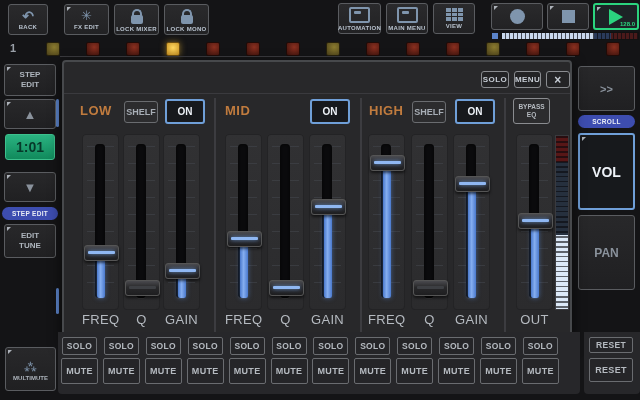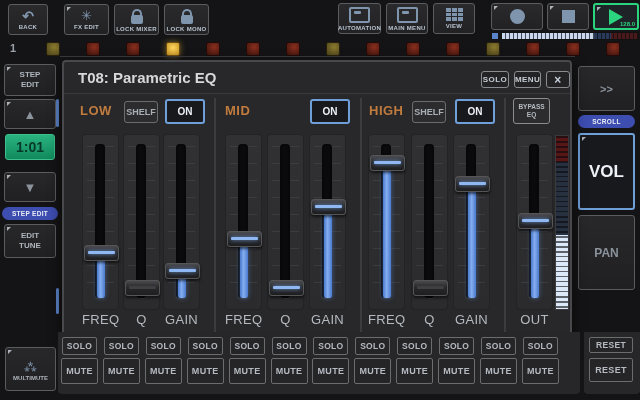--- a/index.html
+++ b/index.html
@@ -179,31 +179,30 @@
   </div>
 </div>
 
 <div>
   <div class="abs sbtn" style="left:578px;top:66px;width:57px;height:45px;font-size:11px;font-weight:bold;color:#8a929c;">
     <span>&gt;&gt;</span>
   </div>
   <div class="abs pill" style="left:578px;top:115px;width:57px;height:13px;">
     <span>SCROLL</span>
   </div>
-  <div class="abs sbtn cm" style="left:578px;top:133px;width:57px;height:77px;border:2px solid #6f9fd8;background:#17191c;color:#eef2f8;font-size:17px;font-weight:bold;">
+  <div class="abs sbtn cm" style="left:578px;top:133px;width:57px;height:77px;border:2px solid #6f9fd8;background:#17191c;color:#eef2f8;font-size:14px;font-weight:bold;">
     <span>VOL</span>
   </div>
   <div class="abs sbtn" style="left:578px;top:215px;width:57px;height:75px;font-size:12px;font-weight:bold;color:#8a929c;">
     <span>PAN</span>
   </div>
 </div>
 
 <div class="abs dialog" id="dlg" style="left:62px;top:60px;width:510px;height:282px;">
   <div class="abs hdr-line" style="left:0;top:0;width:506px;height:32px;">
-    <span class="abs dlg-title" style="left:14px;top:7px;">T08: Parametric EQ</span>
     <div class="abs dlg-hbtn" style="left:417px;top:9px;width:28px;height:17px;">
       <span>SOLO</span>
     </div>
     <div class="abs dlg-hbtn" style="left:450px;top:9px;width:27px;height:17px;">
       <span>MENU</span>
     </div>
     <div class="abs dlg-hbtn" style="left:482px;top:9px;width:24px;height:17px;font-size:12px;">
       <span>×</span>
     </div>
   </div>

